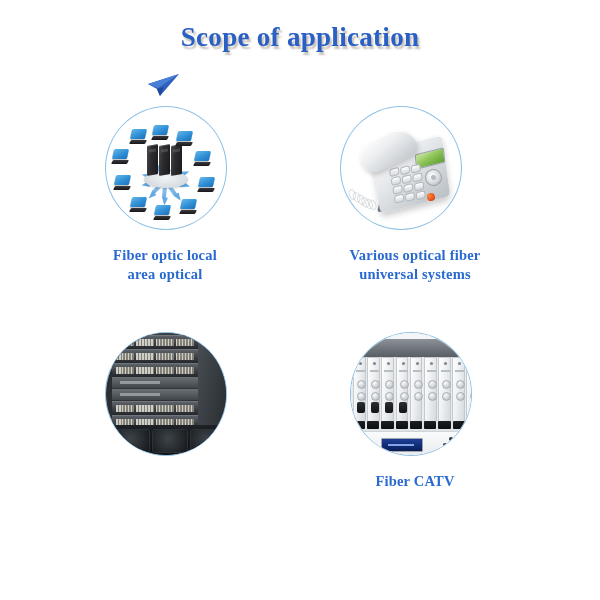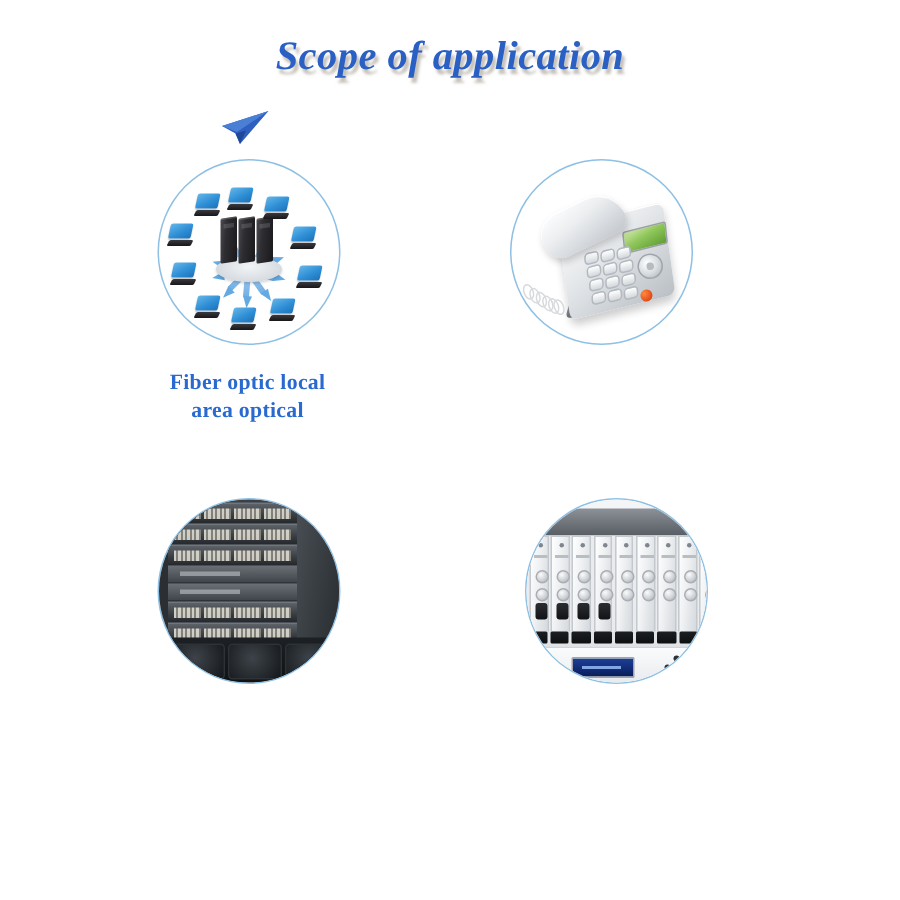--- a/index.html
+++ b/index.html
@@ -15,21 +15,20 @@
     position: relative;
   }
 
   
   .title-block {
     position: absolute;
     left: 0;
     top: 22px;
     width: 600px;
     height: 60px;
-    font-style: italic;
   }
   .title-text {
     position: absolute;
     left: 0;
     top: 0;
     width: 600px;
     text-align: center;
     font-family: "Liberation Serif", serif;
     font-weight: bold;
     font-size: 27px;
@@ -580,20 +579,24 @@
         <div class="ph-cord">
           <i style="left:0px;  top:0px;"></i>
             <i style="left:3px;  top:4px;"></i>
             <i style="left:6px;  top:8px;"></i>
           <i style="left:9px;  top:12px;"></i>
             <i style="left:12px; top:15px;"></i>
             <i style="left:15px; top:17px;"></i>
         </div>
       </div>
     </div>
+    <div class="caption">
+      <span class="ln">Various optical fiber</span>
+      <span class="ln">universal systems</span>
+    </div>
   </div>
 
   <div class="card c3">
     <div class="circle">
       <div class="circle-inner chassis">
         <div class="ch-side"></div>
         <div class="ch-rack"></div>
 
         <div class="ch-blade" style="top:2px;">
             <div class="ch-ports">
@@ -725,15 +728,18 @@
           <div class="cv-lcd"></div>
           <div class="cv-pad">
             <i style="left:6px; top:0px;"></i>
             <i style="left:0px; top:6px;"></i>
             <i style="left:12px;top:6px;"></i>
             <i style="left:6px; top:12px;"></i>
           </div>
         </div>
       </div>
     </div>
+    <div class="caption">
+      <span class="ln">Fiber CATV</span>
+    </div>
   </div>
 
 </div>
 
 </body></html>

